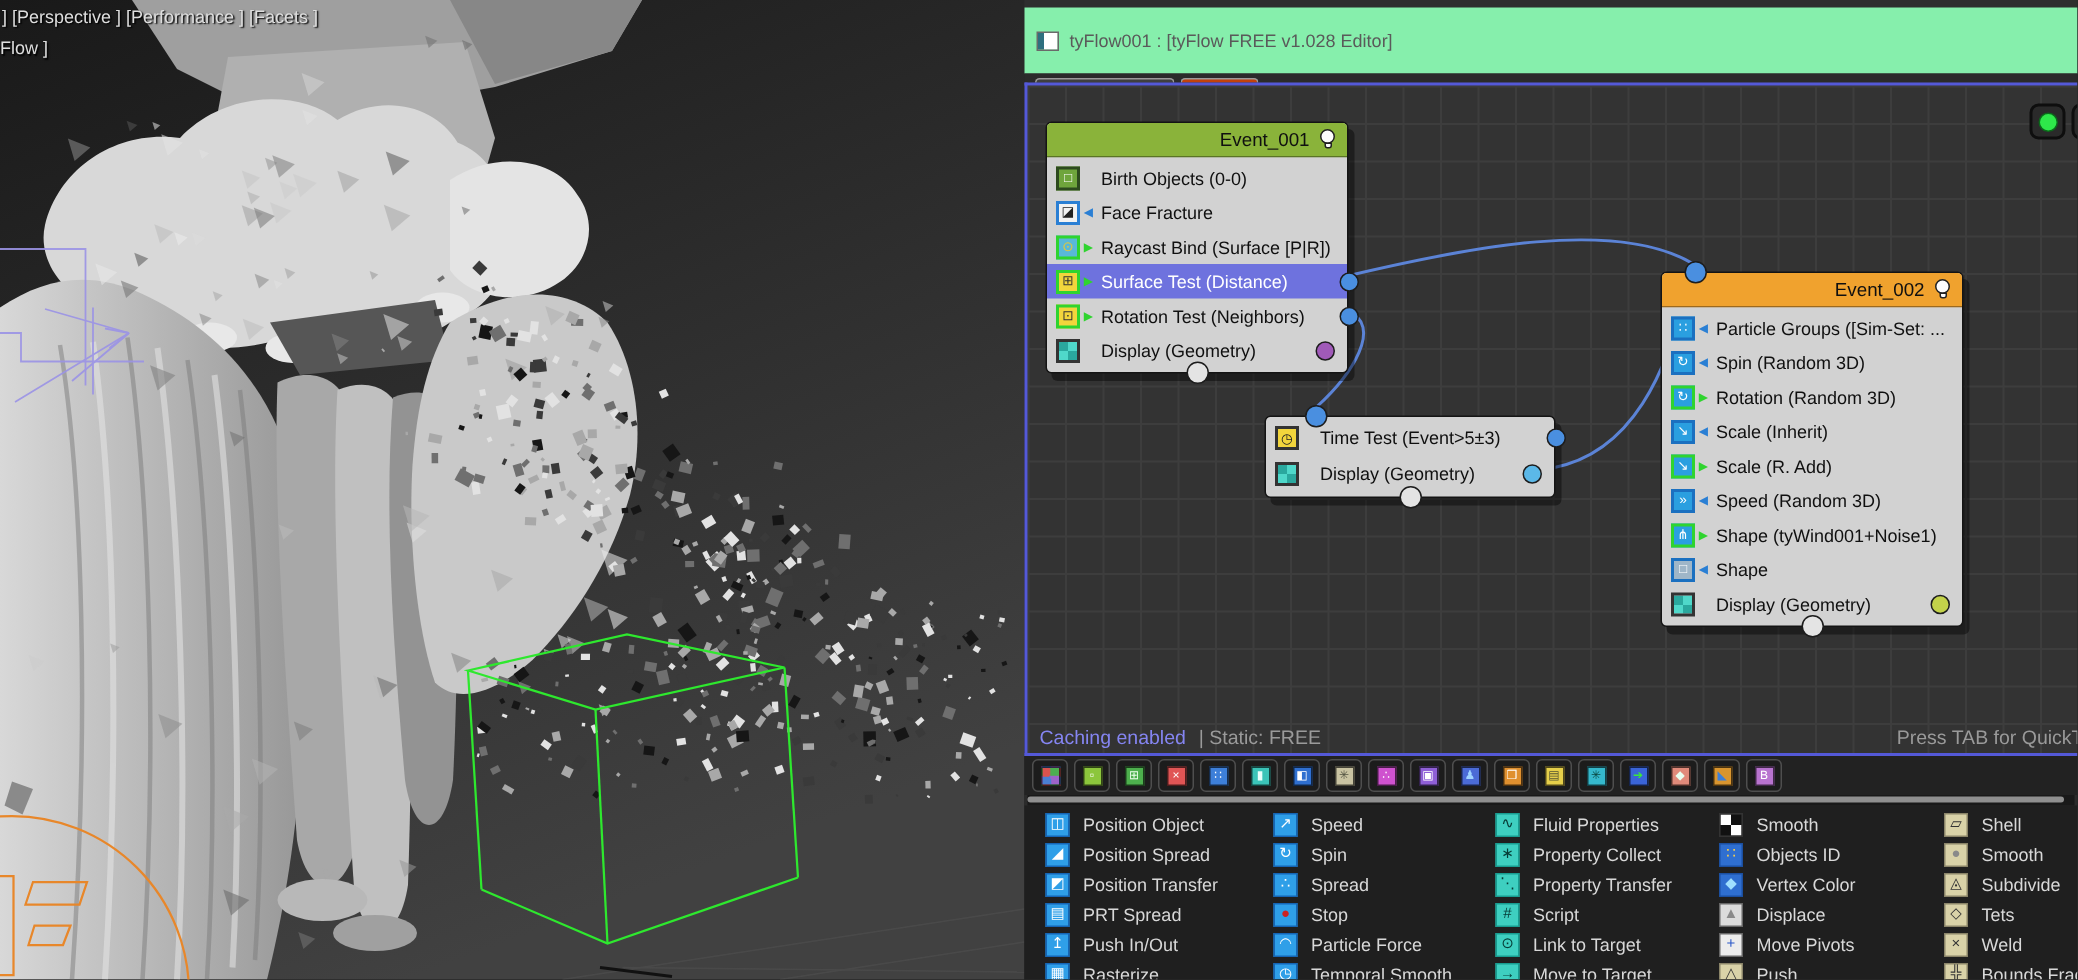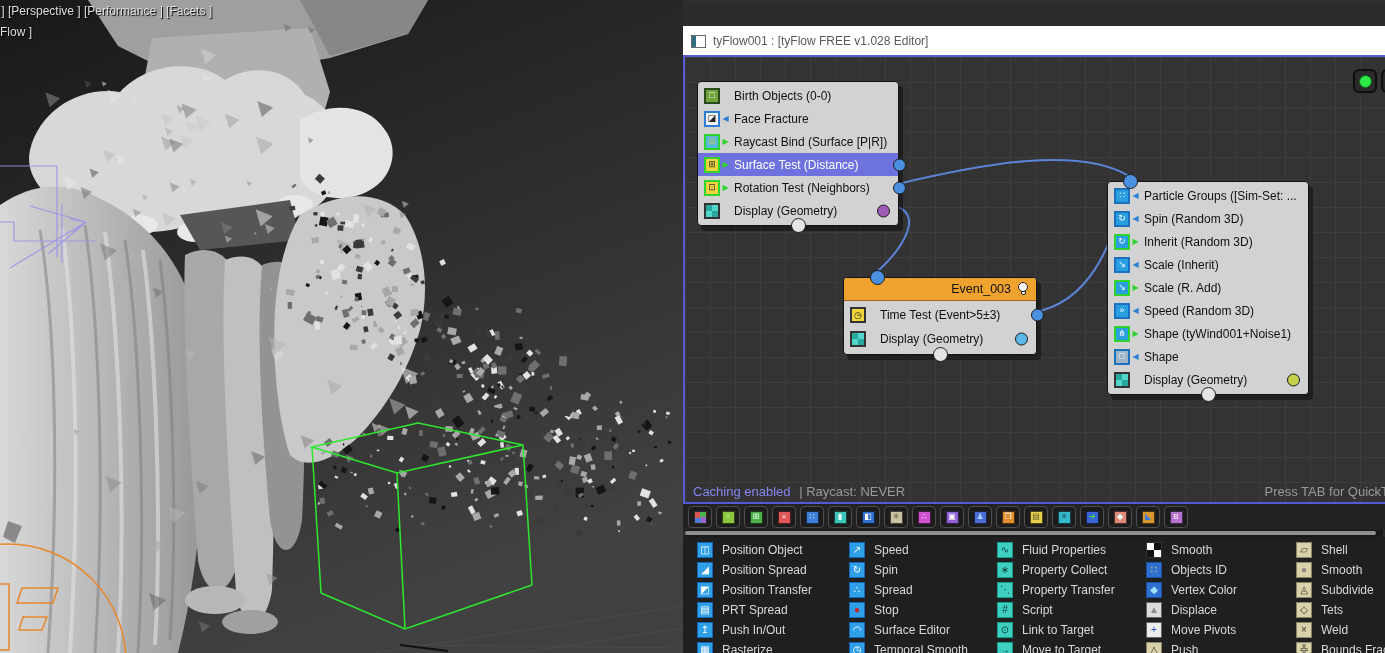--- a/index.html
+++ b/index.html
@@ -11,21 +11,21 @@
   
   #viewport{position:absolute;left:0;top:0;width:683px;height:653px;overflow:hidden;}
   #viewport svg{position:absolute;left:0;top:0;}
   .vp-label{position:absolute;color:#dedede;font-size:12px;white-space:nowrap;text-shadow:1px 1px 1px #000;}
   #vp-label-1{left:-6px;top:4px;}
   #vp-label-2{left:-6px;top:25px;}
 
   
   #editor{position:absolute;left:683px;top:0;width:702px;height:653px;background:#2b2b2b;}
   .win-topstrip{height:5px;background:#2e2e2e;}
-  .titlebar{height:30px;background:#ffffff;display:flex;align-items:center;padding-left:8px;gap:7px;margin-top:21px;}
+  .titlebar{height:44px;background:#86efac;display:flex;align-items:center;padding-left:8px;gap:7px;}
   .wic{width:13px;height:11px;border:1px solid #6a6a6a;background:linear-gradient(90deg,#2e6f7f 0 4px,#ffffff 4px);flex:none;}
   .titlebar .ttl{color:#5a5a5a;font-size:12px;}
 
   .tabbar{height:23px;background:#2b2b2b;display:flex;align-items:flex-end;padding-left:7px;gap:4px;}
   .tab{height:20px;display:flex;align-items:center;gap:6px;padding:0 10px;font-size:12px;
        border:1px solid #9a9a9a;border-bottom:none;border-radius:3px 3px 0 0;box-sizing:border-box;}
   .tab.active{background:#3f3f3f;color:#f2f2f2;}
   .tab.inactive{background:#c2410c;color:#cfcfcf;}
   .dna{width:10px;height:11px;position:relative;flex:none;}
   .dna::before{content:"";position:absolute;left:3px;top:0;width:4px;height:5px;background:#2ecc40;}
@@ -654,98 +654,105 @@
   <div class="graph">
     <svg id="wires" width="700" height="445" viewBox="0 0 700 445">
       <g fill="none" stroke="#5b83d6" stroke-width="2">
         <path d="M213,127 C293,108 393,88 444,119"></path>
         <path d="M213,150 C238,160 216,193 193,214"></path>
         <path d="M350,255 C403,245 426,193 443,128"></path>
       </g>
     </svg>
     <div id="nodes">
         <div class="event" style="left: 12px; top: 24px; width: 200px;">
-          <div class="ops">
-            <div class="op-row" style="height: 23px;">
-              <span class="op-icon" style="background: rgb(111, 165, 60); border-color: rgb(45, 74, 30); color: rgb(255, 255, 255);">□</span>
-              <span class="op-arrow"></span>
-              <span class="op-label">Birth Objects (0-0)</span>
-            </div>
-            <div class="op-row" style="height: 23px;">
-              <span class="op-icon" style="background: rgb(242, 242, 242); border-color: rgb(42, 127, 212); color: rgb(34, 34, 34);">◪</span>
-              <span class="op-arrow" style="color: rgb(42, 127, 212);">◀</span>
-              <span class="op-label">Face Fracture</span>
-            </div>
-            <div class="op-row" style="height: 23px;">
-              <span class="op-icon" style="background: rgb(89, 184, 216); border-color: rgb(47, 212, 47); color: rgb(232, 200, 50);">⊙</span>
-              <span class="op-arrow" style="color: rgb(47, 212, 47);">▶</span>
-              <span class="op-label">Raycast Bind (Surface [P|R])</span>
-            </div>
-            <div class="op-row selected" style="height: 23px;">
-              <span class="op-icon" style="background: rgb(242, 213, 60); border-color: rgb(47, 212, 47); color: rgb(51, 51, 51);">⊞</span>
-              <span class="op-arrow" style="color: rgb(47, 212, 47);">▶</span>
-              <span class="op-label">Surface Test (Distance)</span>
-              <span class="op-out" style="background: rgb(74, 143, 224); right: -8px;"></span>
-            </div>
-            <div class="op-row" style="height: 23px;">
-              <span class="op-icon" style="background: rgb(242, 213, 60); border-color: rgb(47, 212, 47); color: rgb(51, 51, 51);">⊡</span>
-              <span class="op-arrow" style="color: rgb(47, 212, 47);">▶</span>
-              <span class="op-label">Rotation Test (Neighbors)</span>
-              <span class="op-out" style="background: rgb(74, 143, 224); right: -8px;"></span>
-            </div>
-            <div class="op-row" style="height: 23px;">
-              <span class="op-icon" style="border-color: rgb(51, 51, 51); background: conic-gradient(rgb(79, 216, 202) 0deg, rgb(79, 216, 202) 25%, rgb(42, 168, 158) 0deg, rgb(42, 168, 158) 50%, rgb(79, 216, 202) 0deg, rgb(79, 216, 202) 75%, rgb(42, 168, 158) 0deg);"></span>
-              <span class="op-arrow"></span>
-              <span class="op-label">Display (Geometry)</span>
-              <span class="op-out" style="background: rgb(160, 90, 184); right: 8px;"></span>
-            </div>
-          </div>
-          <div class="node-bot"></div>
-        </div>
-        <div class="event" style="left: 158px; top: 220px; width: 192px;">
-          <div class="ev-head" style="background: rgb(240, 162, 46);">
-            <span>Event_003</span>
+          <div class="ev-head" style="background: rgb(138, 179, 58);">
+            <span>Event_001</span>
             <span class="bulb">
               <div class="globe"></div>
               <div class="base"></div>
             </span>
           </div>
           <div class="ops">
+            <div class="op-row" style="height: 23px;">
+              <span class="op-icon" style="background: rgb(111, 165, 60); border-color: rgb(45, 74, 30); color: rgb(255, 255, 255);">□</span>
+              <span class="op-arrow"></span>
+              <span class="op-label">Birth Objects (0-0)</span>
+            </div>
+            <div class="op-row" style="height: 23px;">
+              <span class="op-icon" style="background: rgb(242, 242, 242); border-color: rgb(42, 127, 212); color: rgb(34, 34, 34);">◪</span>
+              <span class="op-arrow" style="color: rgb(42, 127, 212);">◀</span>
+              <span class="op-label">Face Fracture</span>
+            </div>
+            <div class="op-row" style="height: 23px;">
+              <span class="op-icon" style="background: rgb(89, 184, 216); border-color: rgb(47, 212, 47); color: rgb(232, 200, 50);">⊙</span>
+              <span class="op-arrow" style="color: rgb(47, 212, 47);">▶</span>
+              <span class="op-label">Raycast Bind (Surface [P|R])</span>
+            </div>
+            <div class="op-row selected" style="height: 23px;">
+              <span class="op-icon" style="background: rgb(242, 213, 60); border-color: rgb(47, 212, 47); color: rgb(51, 51, 51);">⊞</span>
+              <span class="op-arrow" style="color: rgb(47, 212, 47);">▶</span>
+              <span class="op-label">Surface Test (Distance)</span>
+              <span class="op-out" style="background: rgb(74, 143, 224); right: -8px;"></span>
+            </div>
+            <div class="op-row" style="height: 23px;">
+              <span class="op-icon" style="background: rgb(242, 213, 60); border-color: rgb(47, 212, 47); color: rgb(51, 51, 51);">⊡</span>
+              <span class="op-arrow" style="color: rgb(47, 212, 47);">▶</span>
+              <span class="op-label">Rotation Test (Neighbors)</span>
+              <span class="op-out" style="background: rgb(74, 143, 224); right: -8px;"></span>
+            </div>
+            <div class="op-row" style="height: 23px;">
+              <span class="op-icon" style="border-color: rgb(51, 51, 51); background: conic-gradient(rgb(79, 216, 202) 0deg, rgb(79, 216, 202) 25%, rgb(42, 168, 158) 0deg, rgb(42, 168, 158) 50%, rgb(79, 216, 202) 0deg, rgb(79, 216, 202) 75%, rgb(42, 168, 158) 0deg);"></span>
+              <span class="op-arrow"></span>
+              <span class="op-label">Display (Geometry)</span>
+              <span class="op-out" style="background: rgb(160, 90, 184); right: 8px;"></span>
+            </div>
+          </div>
+          <div class="node-bot"></div>
+        </div>
+        <div class="event" style="left: 158px; top: 220px; width: 192px;">
+          <div class="ops">
             <div class="op-row" style="height: 24px;">
               <span class="op-icon" style="background: rgb(242, 213, 60); border-color: rgb(51, 51, 51); color: rgb(34, 34, 34);">◷</span>
               <span class="op-arrow"></span>
               <span class="op-label">Time Test (Event&gt;5±3)</span>
               <span class="op-out" style="background: rgb(74, 143, 224); right: -8px;"></span>
             </div>
             <div class="op-row" style="height: 24px;">
               <span class="op-icon" style="border-color: rgb(51, 51, 51); background: conic-gradient(rgb(79, 216, 202) 0deg, rgb(79, 216, 202) 25%, rgb(42, 168, 158) 0deg, rgb(42, 168, 158) 50%, rgb(79, 216, 202) 0deg, rgb(79, 216, 202) 75%, rgb(42, 168, 158) 0deg);"></span>
               <span class="op-arrow"></span>
               <span class="op-label">Display (Geometry)</span>
               <span class="op-out" style="background: rgb(91, 184, 232); right: 8px;"></span>
             </div>
           </div>
           <div class="node-in" style="left: 26px;"></div>
           <div class="node-bot"></div>
         </div>
         <div class="event" style="left: 422px; top: 124px; width: 200px;">
+          <div class="ev-head" style="background: rgb(240, 162, 46);">
+            <span>Event_002</span>
+            <span class="bulb">
+              <div class="globe"></div>
+              <div class="base"></div>
+            </span>
+          </div>
           <div class="ops">
             <div class="op-row" style="height: 23px;">
               <span class="op-icon" style="background: rgb(42, 159, 224); border-color: rgb(27, 112, 192); color: rgb(234, 246, 255);">∷</span>
               <span class="op-arrow" style="color: rgb(42, 127, 212);">◀</span>
               <span class="op-label">Particle Groups ([Sim-Set: ...</span>
             </div>
             <div class="op-row" style="height: 23px;">
               <span class="op-icon" style="background: rgb(42, 159, 224); border-color: rgb(27, 112, 192); color: rgb(255, 255, 255);">↻</span>
               <span class="op-arrow" style="color: rgb(42, 127, 212);">◀</span>
               <span class="op-label">Spin (Random 3D)</span>
             </div>
             <div class="op-row" style="height: 23px;">
               <span class="op-icon" style="background: rgb(42, 159, 224); border-color: rgb(47, 212, 47); color: rgb(255, 255, 255);">↻</span>
               <span class="op-arrow" style="color: rgb(47, 212, 47);">▶</span>
-              <span class="op-label">Inherit (Random 3D)</span>
+              <span class="op-label">Rotation (Random 3D)</span>
             </div>
             <div class="op-row" style="height: 23px;">
               <span class="op-icon" style="background: rgb(42, 159, 224); border-color: rgb(27, 112, 192); color: rgb(255, 255, 255);">↘</span>
               <span class="op-arrow" style="color: rgb(42, 127, 212);">◀</span>
               <span class="op-label">Scale (Inherit)</span>
             </div>
             <div class="op-row" style="height: 23px;">
               <span class="op-icon" style="background: rgb(42, 159, 224); border-color: rgb(47, 212, 47); color: rgb(255, 255, 255);">↘</span>
               <span class="op-arrow" style="color: rgb(47, 212, 47);">▶</span>
               <span class="op-label">Scale (R. Add)</span>
@@ -775,21 +782,21 @@
           <div class="node-in" style="left: 15px;"></div>
           <div class="node-bot"></div>
         </div>
       </div>
     <div class="mini-btn" id="mini-1">
       <div class="dot"></div>
     </div>
     <div class="mini-btn" id="mini-2"></div>
     <div class="status-l">
       <span class="c1">Caching enabled</span>
-      <span class="c2">| Raycast: NEVER</span>
+      <span class="c2">| Static: FREE</span>
     </div>
     <div class="status-r">Press TAB for QuickT</div>
   </div>
 
   <div class="toolbar" id="toolbar">
       <div class="tbtn">
         <span class="ic" style="background: conic-gradient(rgb(76, 175, 80) 0deg, rgb(76, 175, 80) 25%, rgb(156, 100, 200) 0deg, rgb(156, 100, 200) 50%, rgb(74, 127, 212) 0deg, rgb(74, 127, 212) 75%, rgb(217, 83, 79) 0deg);"></span>
       </div>
       <div class="tbtn">
         <span class="ic" style="background: rgb(140, 198, 60); color: rgb(255, 255, 255);">▫</span>
@@ -885,21 +892,21 @@
         <div class="depot-item">
           <span class="ic" style="background: rgb(47, 159, 232); border-color: rgb(21, 101, 181); color: rgb(255, 255, 255);">∴</span>
           <span class="lbl">Spread</span>
         </div>
         <div class="depot-item">
           <span class="ic" style="background: rgb(47, 159, 232); border-color: rgb(21, 101, 181); color: rgb(204, 34, 34);">●</span>
           <span class="lbl">Stop</span>
         </div>
         <div class="depot-item">
           <span class="ic" style="background: rgb(47, 159, 232); border-color: rgb(21, 101, 181); color: rgb(255, 255, 255);">◠</span>
-          <span class="lbl">Surface Editor</span>
+          <span class="lbl">Particle Force</span>
         </div>
         <div class="depot-item">
           <span class="ic" style="background: rgb(47, 159, 232); border-color: rgb(21, 101, 181); color: rgb(255, 255, 255);">◷</span>
           <span class="lbl">Temporal Smooth</span>
         </div>
       </div>
       <div class="depot-col" style="left: 314px;">
         <div class="depot-item">
           <span class="ic" style="background: rgb(62, 207, 192); border-color: rgb(24, 156, 144); color: rgb(6, 60, 54);">∿</span>
           <span class="lbl">Fluid Properties</span>

